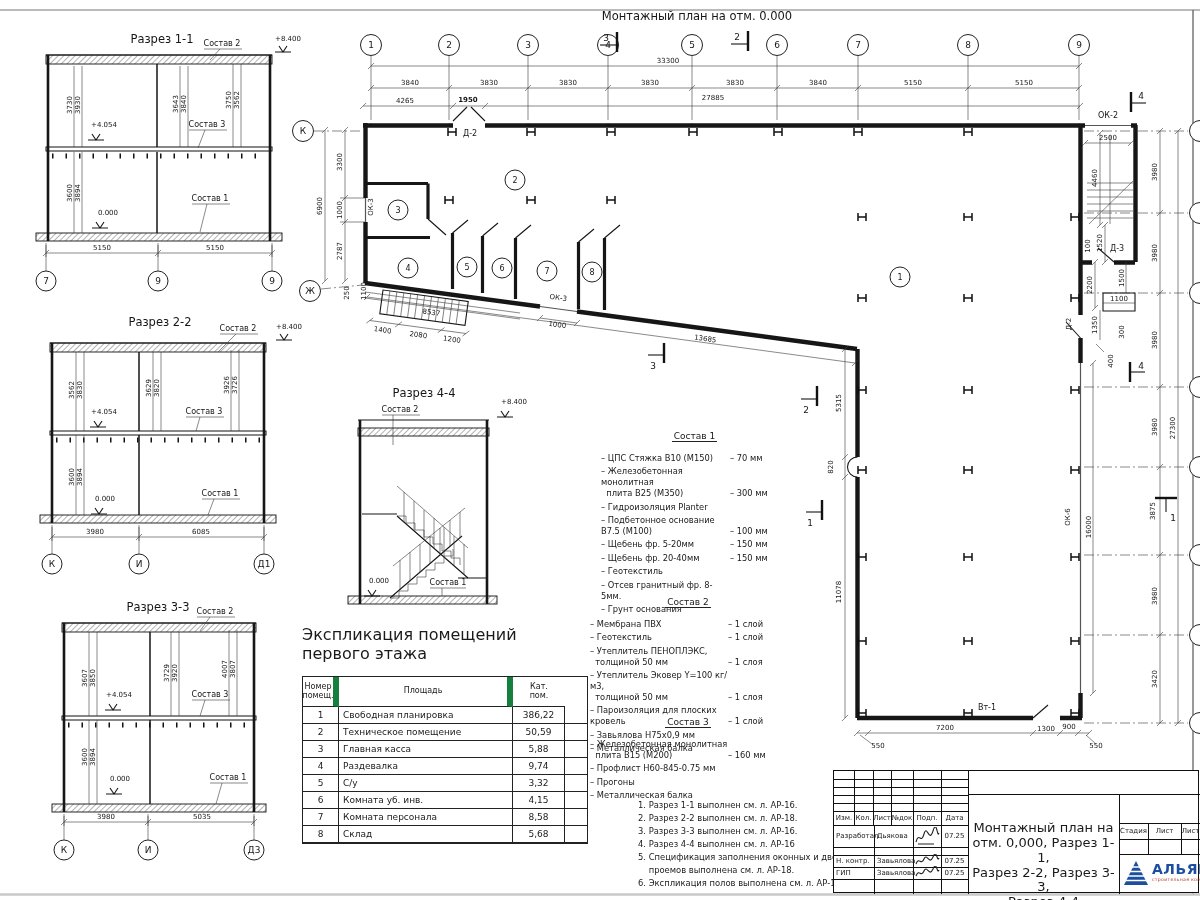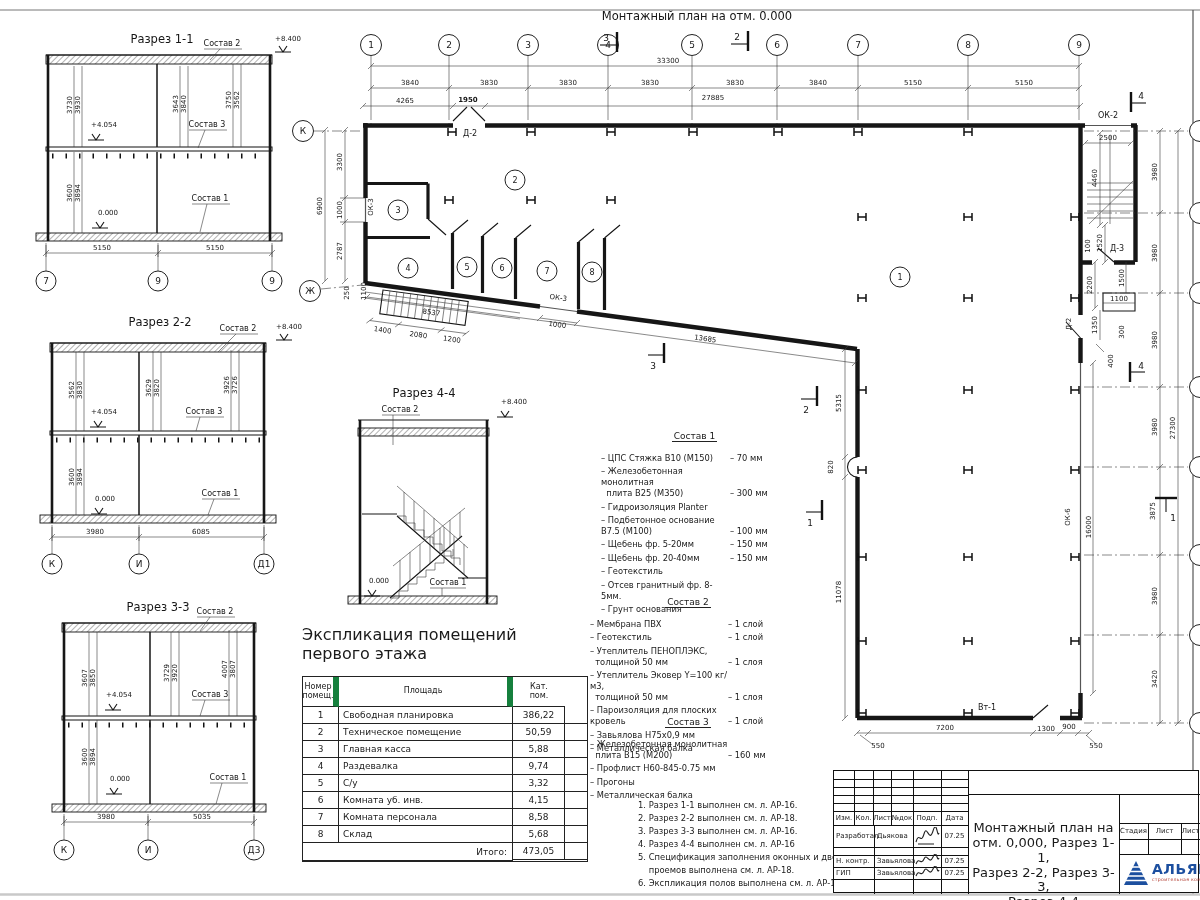--- a/index.html
+++ b/index.html
@@ -512,25 +512,20 @@
       <div class="nm">Комната персонала</div>
       <div>8,58</div>
       <div></div>
     </div>
  <div class="xrow">
       <div>8</div>
       <div class="nm">Склад</div>
       <div>5,68</div>
       <div></div>
     </div>
- <div class="xrow xtot">
-      <div class="lbl">Итого:</div>
-      <div>473,05</div>
-      <div></div>
-    </div>
 </div>
 
 
 <div class="blk sostav" style="left:601px;top:431px;width:187px">
  <span class="stitle"><span>Состав 1</span></span>
  <div class="srow">
       <span class="pre">– ЦПС Стяжка В10 (М150)</span>
       <span>– 70 мм</span>
     </div>
  <div class="srow">

